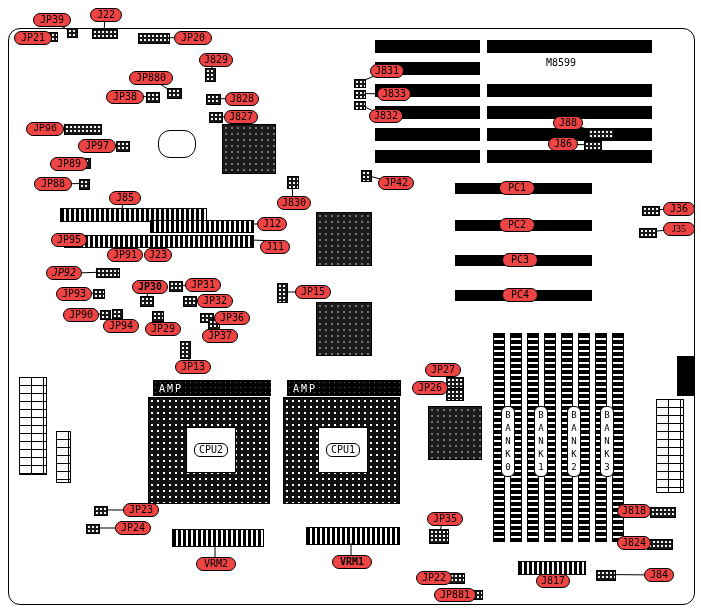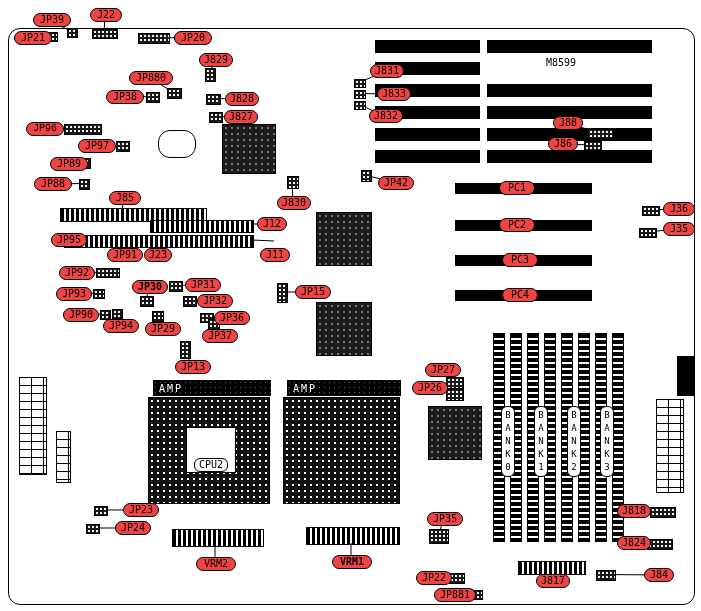--- a/index.html
+++ b/index.html
@@ -54,21 +54,21 @@
     background-image:radial-gradient(circle,#666 0.8px,transparent 1px);
     background-size:5px 5px;
   }
   .cpu-socket {
     position:absolute; background:#111; border:1px solid #000;
     background-image:radial-gradient(circle,#fff 0.8px,transparent 1px);
     background-size:6px 6px;
   }
   .cpu-center {
     position:absolute; background:#fff; border:1px solid #000;
-    display:flex; align-items:flex-end; justify-content:center;
+    display:flex; align-items:center; justify-content:center;
   }
   .cpu-label {
     border:1px solid #000; border-radius:6px; background:#fff;
     font-size:10px; line-height:12px; padding:0 4px; white-space:nowrap;
   }
   .pin-grid {
     position:absolute; border:1px solid #000; background:#fff;
     background-image:linear-gradient(to right,#000 1px,transparent 1px),
                      linear-gradient(to bottom,#000 1px,transparent 1px);
     background-size:12px 8px; background-position:-1px -1px;
@@ -157,20 +157,23 @@
   </div>
   <div class="cpu-socket" style="left:148px;top:397px;width:120px;height:105px"></div>
   <div class="cpu-center" style="left:186px;top:427px;width:48px;height:44px">
     <span class="cpu-label">CPU2</span>
   </div>
 
   <div class="amp-bar" style="left:287px;top:380px;width:108px;height:16px">
     <span>AMP</span>
   </div>
   <div class="cpu-socket" style="left:283px;top:397px;width:115px;height:105px"></div>
+  <div class="cpu-center" style="left:318px;top:427px;width:48px;height:44px">
+    <span class="cpu-label">CPU1</span>
+  </div>
 
   <div class="pin-grid" style="left:19px;top:377px;width:26px;height:96px"></div>
   <div class="pin-grid" style="left:56px;top:431px;width:13px;height:50px"></div>
   <div class="pin-grid" style="left:656px;top:399px;width:26px;height:92px"></div>
   <div class="edge-block"></div>
 
 <div class="jumper" style="left: 67px; top: 28px; width: 9px; height: 8px;"></div>
     <div class="callout" style="left: 33px; top: 13px; width: 36px;">JP39</div>
     <div class="jumper" style="left: 92px; top: 29px; width: 24px; height: 8px;"></div>
     <div class="callout" style="left: 90px; top: 8px; width: 30px;">J22</div>
@@ -205,26 +208,26 @@
     <div class="callout" style="left: 369px; top: 109px; width: 32px; text-align: center;">J832</div>
     <div class="jumper" style="left: 588px; top: 129px; width: 24px; height: 8px;"></div>
     <div class="callout" style="left: 553px; top: 116px; width: 28px;">J88</div>
     <div class="jumper" style="left: 584px; top: 141px; width: 16px; height: 8px;"></div>
     <div class="callout" style="left: 548px; top: 137px; width: 28px;">J86</div>
     <div class="jumper" style="left: 361px; top: 170px; width: 9px; height: 10px;"></div>
     <div class="callout" style="left: 378px; top: 176px; width: 34px;">JP42</div>
     <div class="jumper" style="left: 287px; top: 176px; width: 10px; height: 11px;"></div>
     <div class="callout" style="left: 277px; top: 196px; width: 32px;">J830</div>
     <div class="callout" style="left: 257px; top: 217px; width: 28px;">J12</div>
-    <div class="callout" style="left: 260px; top: 248px; width: 28px;">J11</div>
+    <div class="callout" style="left: 260px; top: 240px; width: 28px;">J11</div>
     <div class="callout" style="left: 51px; top: 233px; width: 34px;">JP95</div>
     <div class="callout" style="left: 107px; top: 248px; width: 34px;">JP91</div>
     <div class="callout" style="left: 144px; top: 248px; width: 26px;">J23</div>
     <div class="jumper" style="left: 96px; top: 268px; width: 22px; height: 8px;"></div>
-    <div class="callout" style="left: 59px; top: 266px; width: 34px;">JP92</div>
+    <div class="callout" style="left: 46px; top: 266px; width: 34px; font-style: italic;">JP92</div>
     <div class="jumper" style="left: 93px; top: 289px; width: 10px; height: 8px;"></div>
     <div class="callout" style="left: 56px; top: 287px; width: 34px;">JP93</div>
     <div class="jumper" style="left: 100px; top: 310px; width: 9px; height: 8px;"></div>
     <div class="callout" style="left: 63px; top: 308px; width: 34px;">JP90</div>
     <div class="jumper" style="left: 112px; top: 309px; width: 9px; height: 8px;"></div>
     <div class="callout" style="left: 103px; top: 319px; width: 34px;">JP94</div>
     <div class="jumper" style="left: 140px; top: 296px; width: 12px; height: 9px;"></div>
     <div class="callout" style="left: 132px; top: 280px; width: 34px; font-weight: bold;">JP30</div>
     <div class="jumper" style="left: 169px; top: 281px; width: 12px; height: 9px;"></div>
     <div class="callout" style="left: 185px; top: 278px; width: 34px;">JP31</div>
@@ -240,21 +243,21 @@
     <div class="callout" style="left: 295px; top: 285px; width: 34px;">JP15</div>
     <div class="jumper" style="left: 180px; top: 341px; width: 9px; height: 16px;"></div>
     <div class="callout" style="left: 175px; top: 360px; width: 34px;">JP13</div>
     <div class="jumper" style="left: 446px; top: 377px; width: 16px; height: 10px;"></div>
     <div class="callout" style="left: 425px; top: 363px; width: 34px;">JP27</div>
     <div class="jumper" style="left: 446px; top: 389px; width: 16px; height: 10px;"></div>
     <div class="callout" style="left: 412px; top: 381px; width: 34px;">JP26</div>
     <div class="jumper" style="left: 642px; top: 206px; width: 16px; height: 8px;"></div>
     <div class="callout" style="left: 663px; top: 202px; width: 30px;">J36</div>
     <div class="jumper" style="left: 639px; top: 228px; width: 16px; height: 8px;"></div>
-    <div class="callout" style="left: 663px; top: 222px; width: 30px;">J35</div>
+    <div class="callout" style="left: 663px; top: 222px; width: 30px; font-family: Liberation Serif, serif;">J35</div>
     <div class="jumper" style="left: 94px; top: 506px; width: 12px; height: 8px;"></div>
     <div class="callout" style="left: 123px; top: 503px; width: 34px;">JP23</div>
     <div class="jumper" style="left: 86px; top: 524px; width: 12px; height: 8px;"></div>
     <div class="callout" style="left: 115px; top: 521px; width: 34px;">JP24</div>
     <div class="callout" style="left: 196px; top: 557px; width: 38px;">VRM2</div>
     <div class="callout" style="left: 332px; top: 555px; width: 38px; font-weight: bold;">VRM1</div>
     <div class="jumper" style="left: 429px; top: 529px; width: 18px; height: 13px;"></div>
     <div class="callout" style="left: 427px; top: 512px; width: 34px;">JP35</div>
     <div class="jumper" style="left: 650px; top: 507px; width: 24px; height: 9px;"></div>
     <div class="callout" style="left: 617px; top: 504px; width: 32px;">J818</div>

